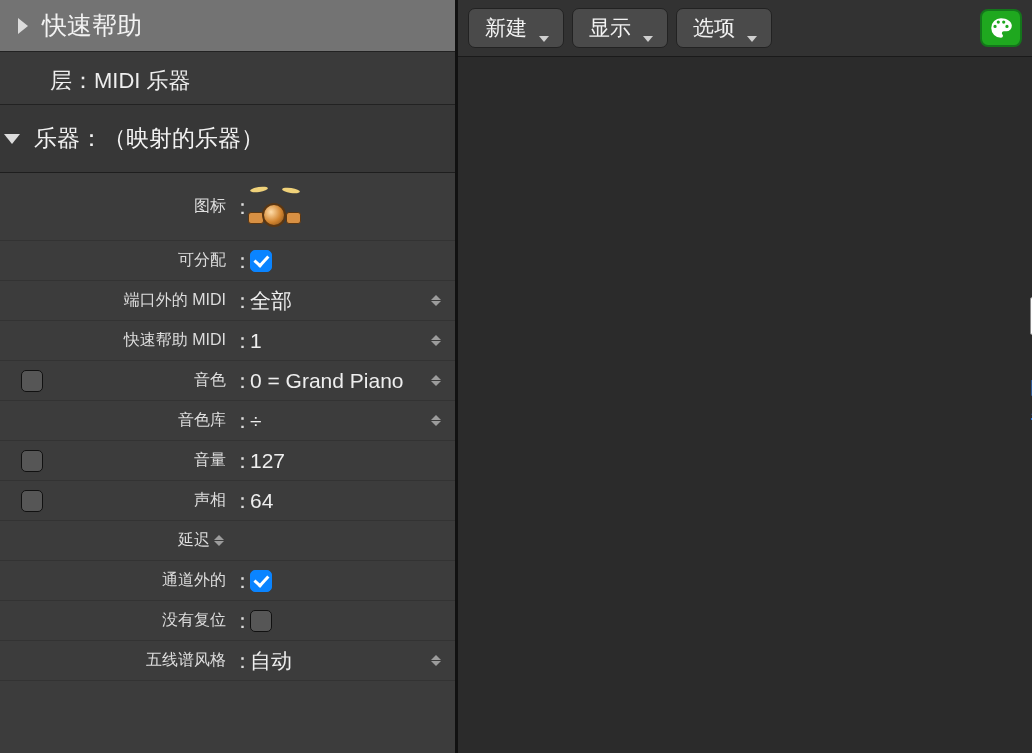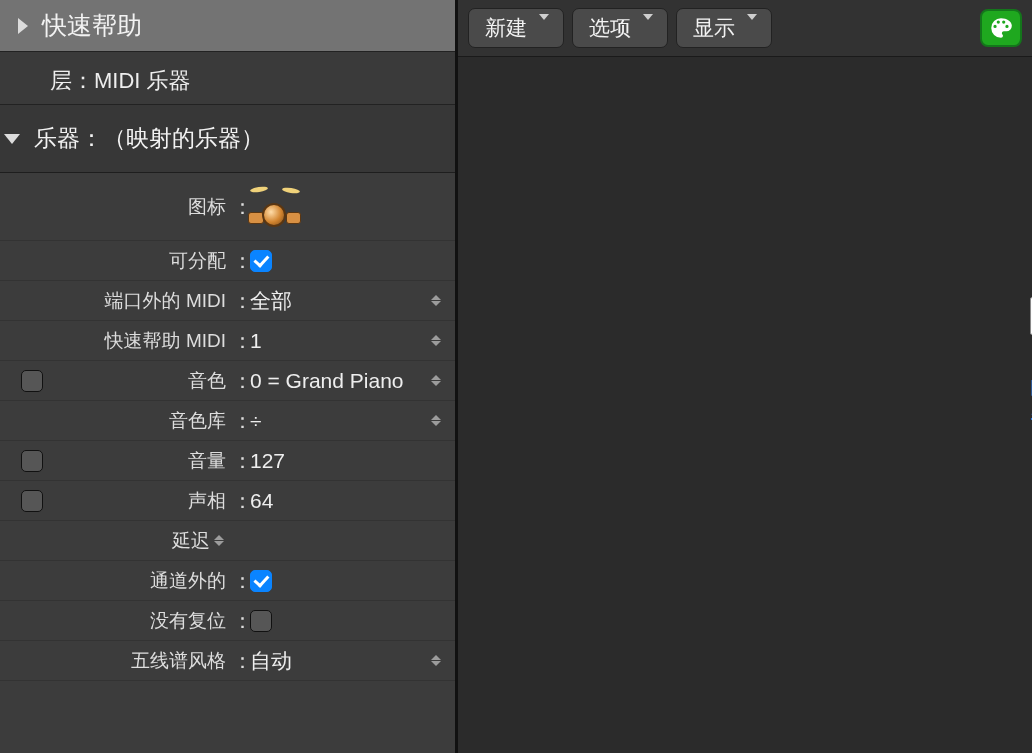--- a/index.html
+++ b/index.html
@@ -1,37 +1,37 @@
 <!DOCTYPE html>
 <html><head>
 <meta charset="utf-8">
 <style>
   * { box-sizing: border-box; margin: 0; padding: 0; }
   html, body { width: 1032px; height: 753px; overflow: hidden; background: #2a2a2a; font-family: -apple-system, "Helvetica Neue", Arial, sans-serif; color: #e5e5e5; }
   .app { display: flex; width: 100%; height: 100%; }
   .inspector { width: 458px; background: #3c3c3c; display: flex; flex-direction: column; border-right: 3px solid #111; }
   .canvas-area { flex: 1; background: #2b2b2b; display: flex; flex-direction: column; }
   .toolbar { display: flex; align-items: center; gap: 8px; padding: 8px 10px; background: #323232; border-bottom: 1px solid #1a1a1a; }
-  .tool-btn { display: flex; align-items: flex-start; gap: 10px; background: #4a4a4a; border: 1px solid #222; border-radius: 7px; padding: 5px 14px 5px 16px; color: #f3f3f3; font-size: 21px; cursor: pointer; }
+  .tool-btn { display: flex; align-items: flex-end; gap: 10px; background: #4a4a4a; border: 1px solid #222; border-radius: 7px; padding: 5px 14px 5px 16px; color: #f3f3f3; font-size: 21px; cursor: pointer; }
   .tool-btn .chev { width: 0; height: 0; border-left: 5px solid transparent; border-right: 5px solid transparent; border-top: 6px solid #cfcfcf; margin-left: 2px; }
   .palette-btn { width: 42px; height: 38px; background: #1fa81f; border: 2px solid #14761b; border-radius: 8px; display: flex; align-items: center; justify-content: center; margin-left: auto; }
   .palette-btn svg { width: 26px; height: 26px; }
   .insp-header { padding: 9px 18px; font-size: 25px; font-weight: 500; color: #f2f2f2; display: flex; align-items: center; gap: 14px; background:#737373; border-bottom: 1px solid #222; }
   .insp-header .arrow { display:inline-block; width:0;height:0; }
   .arrow-right { border-top:8px solid transparent; border-bottom:8px solid transparent; border-left:10px solid #dcdcdc; }
   .arrow-down  { border-left:8px solid transparent; border-right:8px solid transparent; border-top:10px solid #dcdcdc; }
 
   .subheader { padding: 14px 12px 8px 50px; font-size: 22px; color: #eeeeee; background: #3a3a3a; border-bottom: 1px solid #222; }
 
   .section-title { padding: 18px 4px; font-size: 23px; font-weight: 500; color:#f2f2f2; display:flex; align-items:center; gap:14px; background:#373737; border-bottom: 1px solid #1e1e1e; }
 
   .prop-table { display: flex; flex-direction: column; background: #3c3c3c; }
   .prop-row { display: flex; align-items: center; min-height: 40px; border-bottom: 1px solid #333; padding: 2px 12px 2px 0; }
   .prop-row .cb-cell { width: 64px; display:flex; align-items:center; justify-content:center; }
-  .prop-row .label-cell { width: 168px; text-align: right; font-size: 19px; color: #dddddd; padding-right: 6px; }
+  .prop-row .label-cell { width: 168px; text-align: right; font-size: 16px; color: #dddddd; padding-right: 6px; }
   .prop-row .colon-cell { width: 16px; text-align:left; font-size:21px; color:#dddddd; }
   .prop-row .value-cell { flex:1; display:flex; align-items:center; font-size: 21px; color:#eeeeee; position:relative; padding-left: 2px; }
   .prop-row .stepper { margin-left:auto; display:flex; flex-direction:column; gap:1px; padding-right: 2px; }
   .prop-row .stepper span { width:0;height:0; border-left:5px solid transparent; border-right:5px solid transparent; }
   .prop-row .stepper .up { border-bottom:5px solid #9c9c9c; }
   .prop-row .stepper .dn { border-top:5px solid #9c9c9c; }
 
   .tall { min-height: 68px; }
   .prop-row.nolabelcolon .colon-cell { visibility:hidden; }
 
@@ -226,25 +226,25 @@
     </div>
   </div>
 
   <div class="canvas-area">
     <div class="toolbar">
       <div class="tool-btn">
         <span>新建</span>
         <span class="chev"></span>
       </div>
       <div class="tool-btn">
+        <span>显示</span>
+        <span class="chev"></span>
+      </div>
+      <div class="tool-btn">
         <span>选项</span>
-        <span class="chev"></span>
-      </div>
-      <div class="tool-btn">
-        <span>显示</span>
         <span class="chev"></span>
       </div>
       <div class="palette-btn">
         <svg viewBox="0 0 24 24">
           <path fill="#fff" d="M12 3a9 9 0 100 18c1 0 1.8-.8 1.8-1.8 0-.5-.2-.9-.5-1.2-.3-.3-.5-.7-.5-1.2 0-1 .8-1.8 1.8-1.8H17a5 5 0 005-5c0-4-4.5-7-10-7zM6.5 12A1.5 1.5 0 118 10.5 1.5 1.5 0 016.5 12zm3-4A1.5 1.5 0 1111 6.5 1.5 1.5 0 019.5 8zm5 0A1.5 1.5 0 1116 6.5 1.5 1.5 0 0114.5 8zm3 4A1.5 1.5 0 1119 10.5 1.5 1.5 0 0117.5 12z"></path>
         </svg>
       </div>
     </div>
 
     <div class="canvas">

